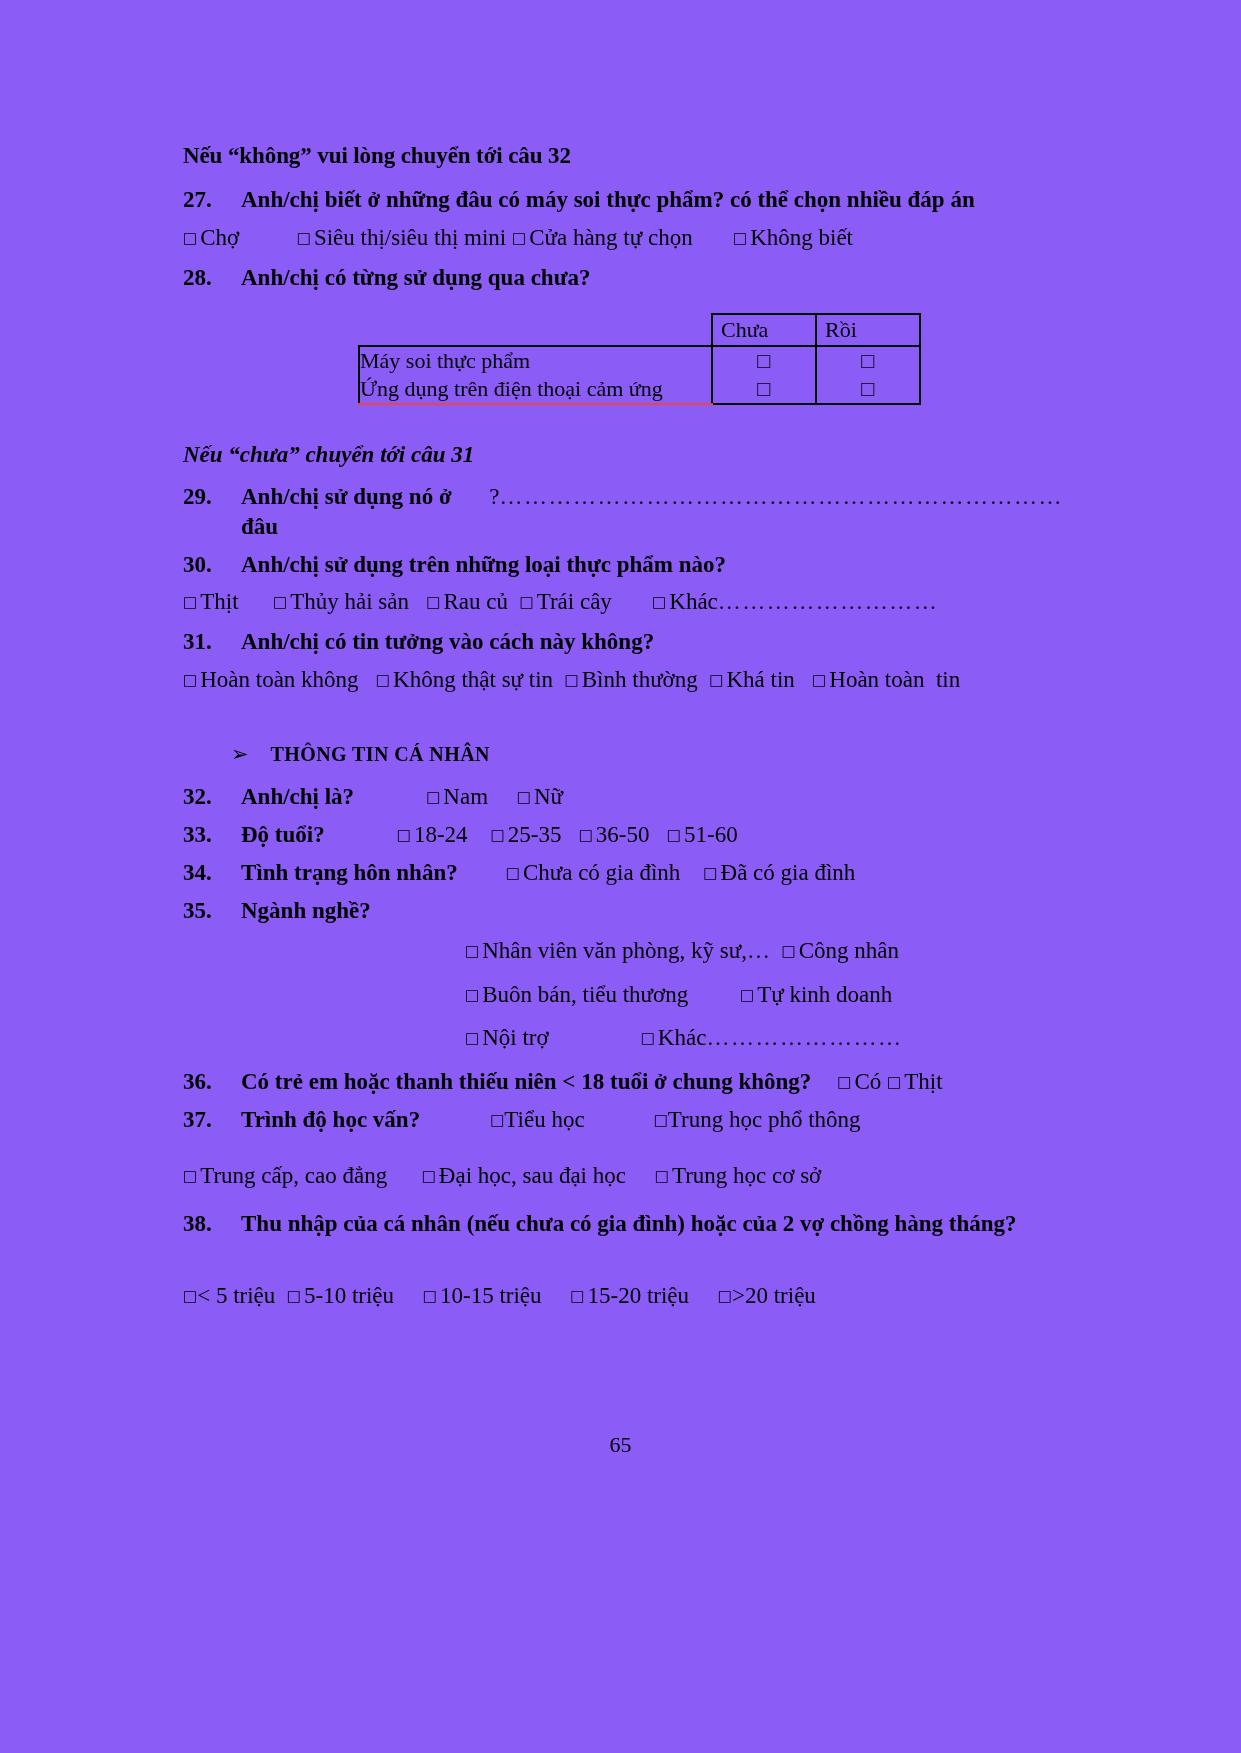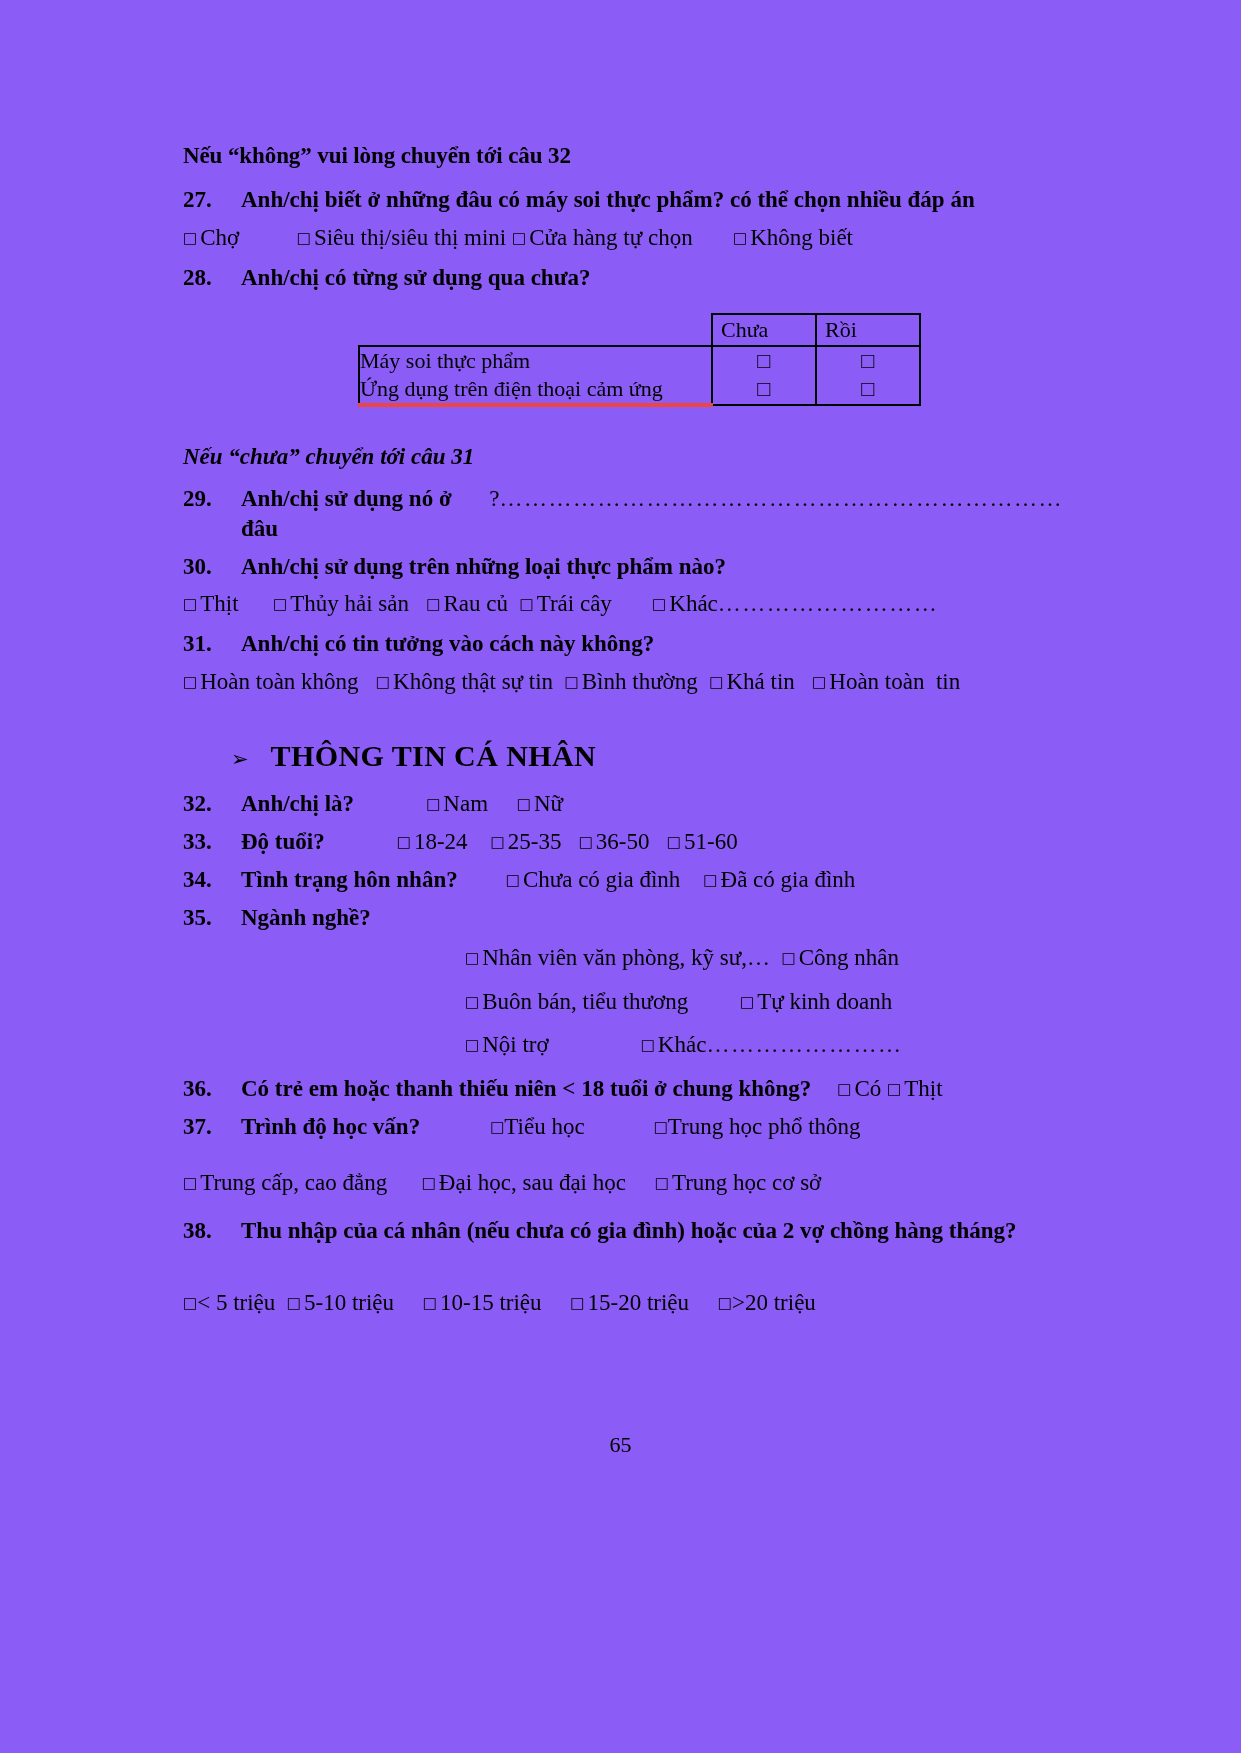--- a/index.html
+++ b/index.html
@@ -126,21 +126,21 @@
   }
   table.q28 td.lbl {
     border-left: 2px solid #000;
     border-right: 2px solid #000;
     width: 340px;
     padding-left: 0;
     height: 28px;
     line-height: 28px;
   }
   table.q28 tr.r1 td.lbl { border-top: 2px solid #000; }
-  table.q28 tr.r2 td.lbl { border-bottom: 4px solid #ef4444; }
+  table.q28 tr.r2 td.lbl { border-bottom: 2px solid #ef4444; }
   table.q28 td.chk {
     border-left: 2px solid #000;
     border-right: 2px solid #000;
     width: 88px;
     text-align: center;
     height: 28px;
     line-height: 28px;
   }
   table.q28 tr.r2 td.chk { border-bottom: 2px solid #000; }
 
@@ -152,22 +152,23 @@
     padding-left: 48px;
   }
   .bullet-arrow {
     font-family: "DejaVu Sans", sans-serif;
     font-size: 21px;
     margin-right: 22px;
     line-height: 1;
   }
   .section-title {
     font-weight: bold;
-    font-size: 30px;
+    font-size: 20px;
     letter-spacing: 0.4px;
+    margin-top: 6px;
   }
 
   
   .occ-block {
     margin: 10px 0 0 0;
     padding-left: 282px;
     font-size: 23px;
     line-height: 1.3;
   }
   .occ-line {

